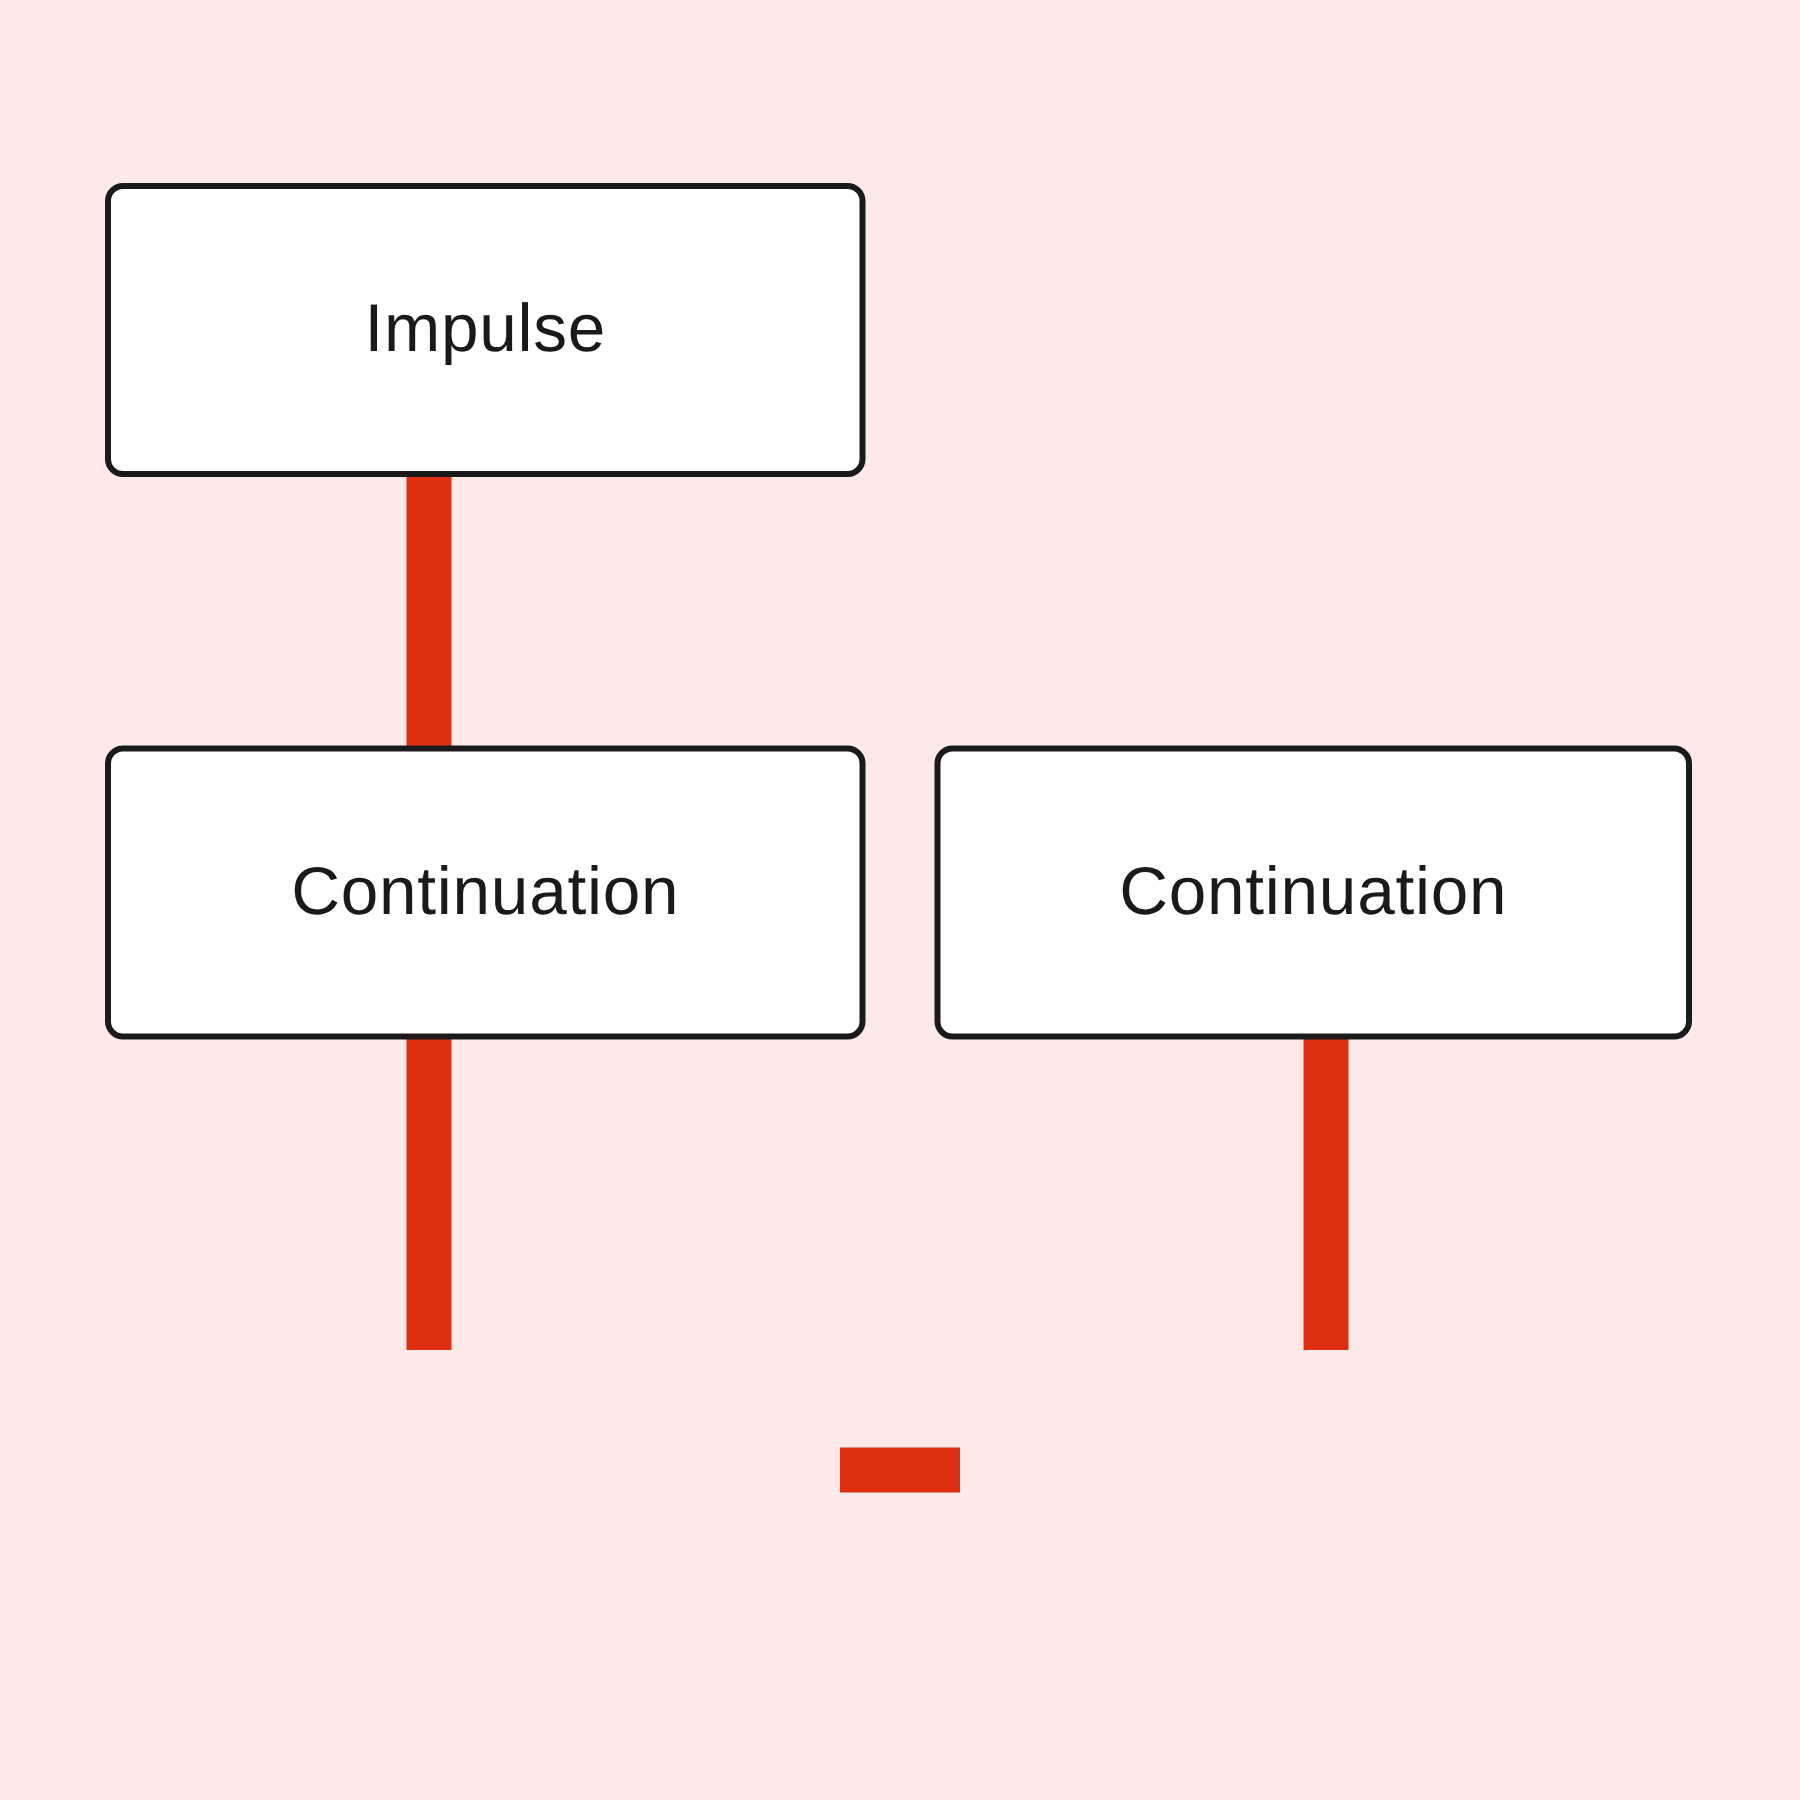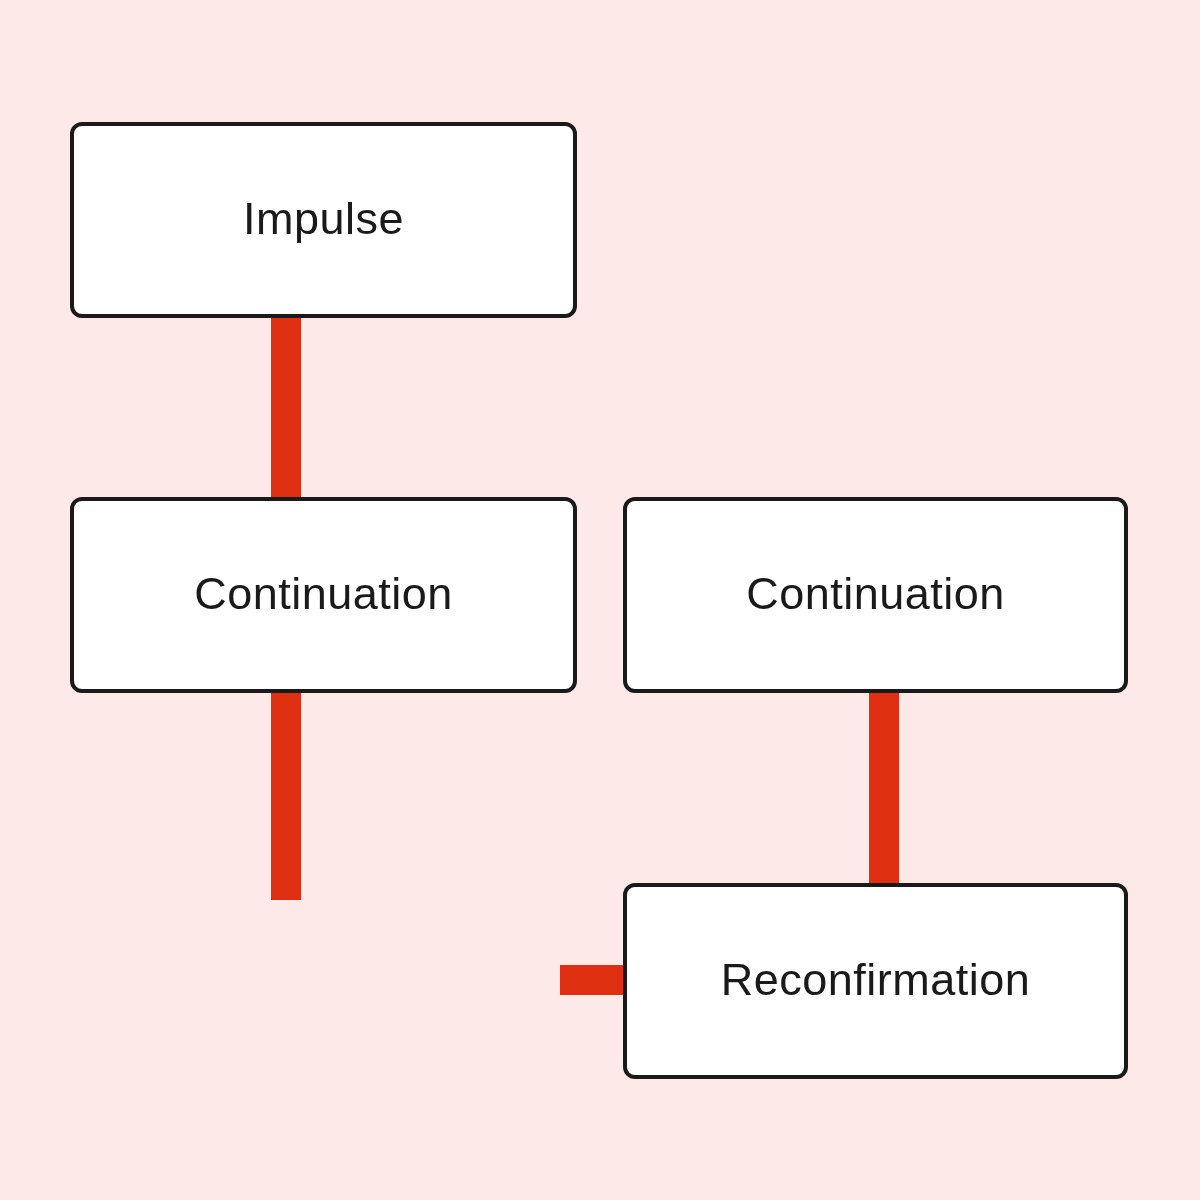--- a/index.html
+++ b/index.html
@@ -69,17 +69,14 @@
 
   <div class="node" id="node-continuation-left">
     <span class="node-label">Continuation</span>
   </div>
 
   <div class="node" id="node-continuation-right">
     <span class="node-label">Continuation</span>
   </div>
 
 
-  <div class="node" id="node-reconfirmation">
-    <span class="node-label">Reconfirmation</span>
-  </div>
 
 </div>
 
 </body></html>

